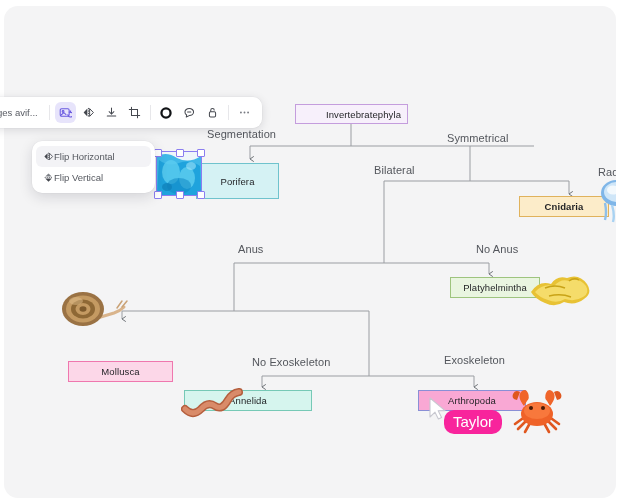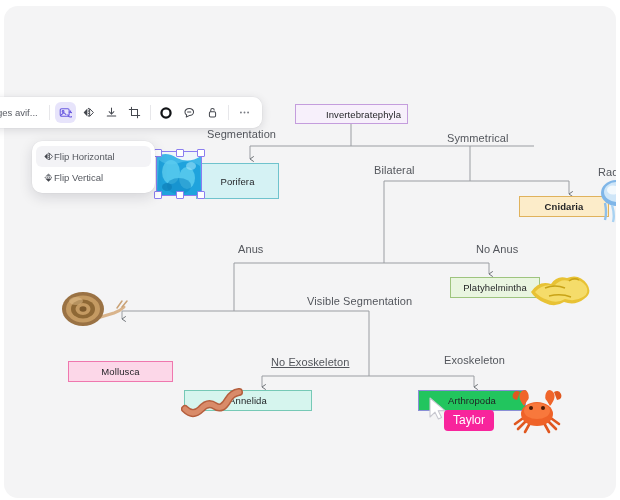--- a/index.html
+++ b/index.html
@@ -40,21 +40,21 @@
     color:#1f2023;
     letter-spacing:.1px;
     border-width:1px;border-style:solid;
   }
   .n-root{background:#f7f0fb;border-color:#c49ddd;padding-left:24px;}
   .n-porifera{background:#d5f2f4;border-color:#6fc3cd;}
   .n-cnidaria{background:#fcecc9;border-color:#e0b25c;font-weight:bold;}
   .n-platy{background:#e9f5e0;border-color:#9ec47e;text-align:center;}
   .n-mollusca{background:#fcd7e8;border-color:#ef77ae;margin-top:40px;}
   .n-annelida{background:#d6f5ee;border-color:#76c9b6;}
-  .n-arthropoda{background:#22c55e;border-color:#8a8fd6;}
+  .n-arthropoda{background:#f9a8d4;border-color:#8a8fd6;}
 
   
   .pic{position:absolute;}
   .pic svg{display:block;}
 
   
   .sel{
     position:absolute;
     border:1.4px solid #8b7ef0;
     box-sizing:border-box;
@@ -113,23 +113,23 @@
   }
   .flipitem.hover{background:#f3f3f6;}
   .flipitem .fi{width:11px;display:flex;align-items:center;justify-content:center;}
 
   
   .cursor{position:absolute;left:424px;top:391px;}
   .tag{
     position:absolute;left:440px;top:404px;
     background:#f8249c;
     color:#ffffff;
-    font-size:12px;
+    font-size:15px;
     padding:3px 9px 4px 9px;
-    border-radius:4px;
+    border-radius:10px;
     white-space:nowrap;
   }
 </style>
 </head>
 <body>
 
 <div id="app">
 
   <div class="canvas">
 
@@ -174,22 +174,21 @@
         <path d="M470,370 L470,381" marker-end="url(#ah)"></path>
       </g>
     </svg>
 
     <div class="elabel" style="left:203px;top:122px;">Segmentation</div>
     <div class="elabel" style="left:443px;top:126px;">Symmetrical</div>
     <div class="elabel" style="left:370px;top:158px;">Bilateral</div>
     <div class="elabel" style="left:552px;top:160px;margin-left:42px;">Radial</div>
     <div class="elabel" style="left:234px;top:237px;">Anus</div>
     <div class="elabel" style="left:472px;top:237px;">No Anus</div>
-    <div class="elabel" style="left:303px;top:289px;">Visible Segmentation</div>
-    <div class="elabel" style="left:267px;top:350px;text-decoration:underline;">No Exoskeleton</div>
+    <div class="elabel" style="left:248px;top:350px;">No Exoskeleton</div>
     <div class="elabel" style="left:440px;top:348px;text-align:right;">Exoskeleton</div>
 
     <div class="node n-root" style="left:291px;top:98px;width:113px;height:20px;">
       <span>Invertebratephyla</span>
     </div>
 
     <div class="node n-porifera" style="left:192px;top:157px;width:83px;height:36px;">
       <span>Porifera</span>
     </div>
 

